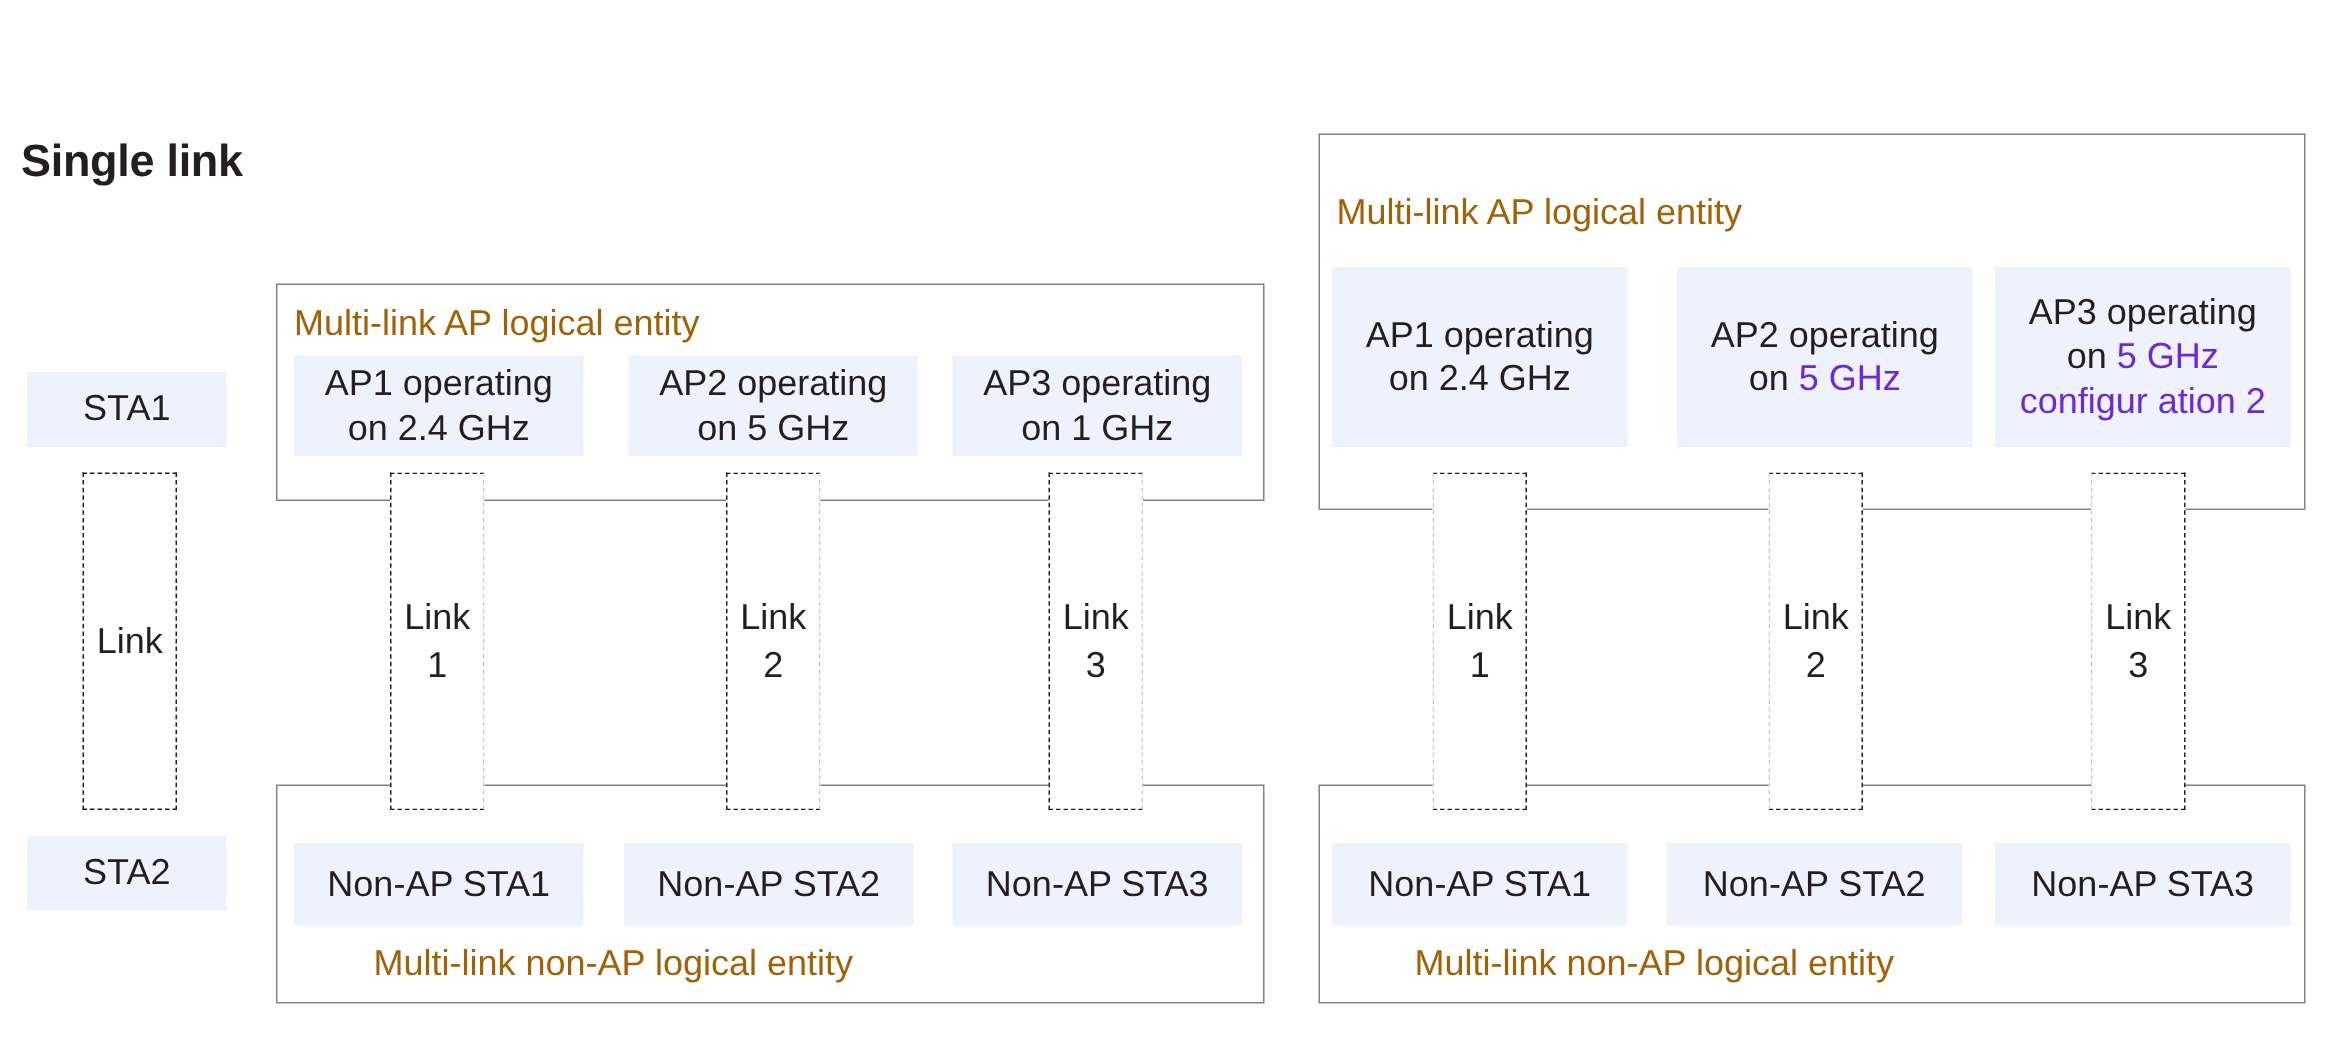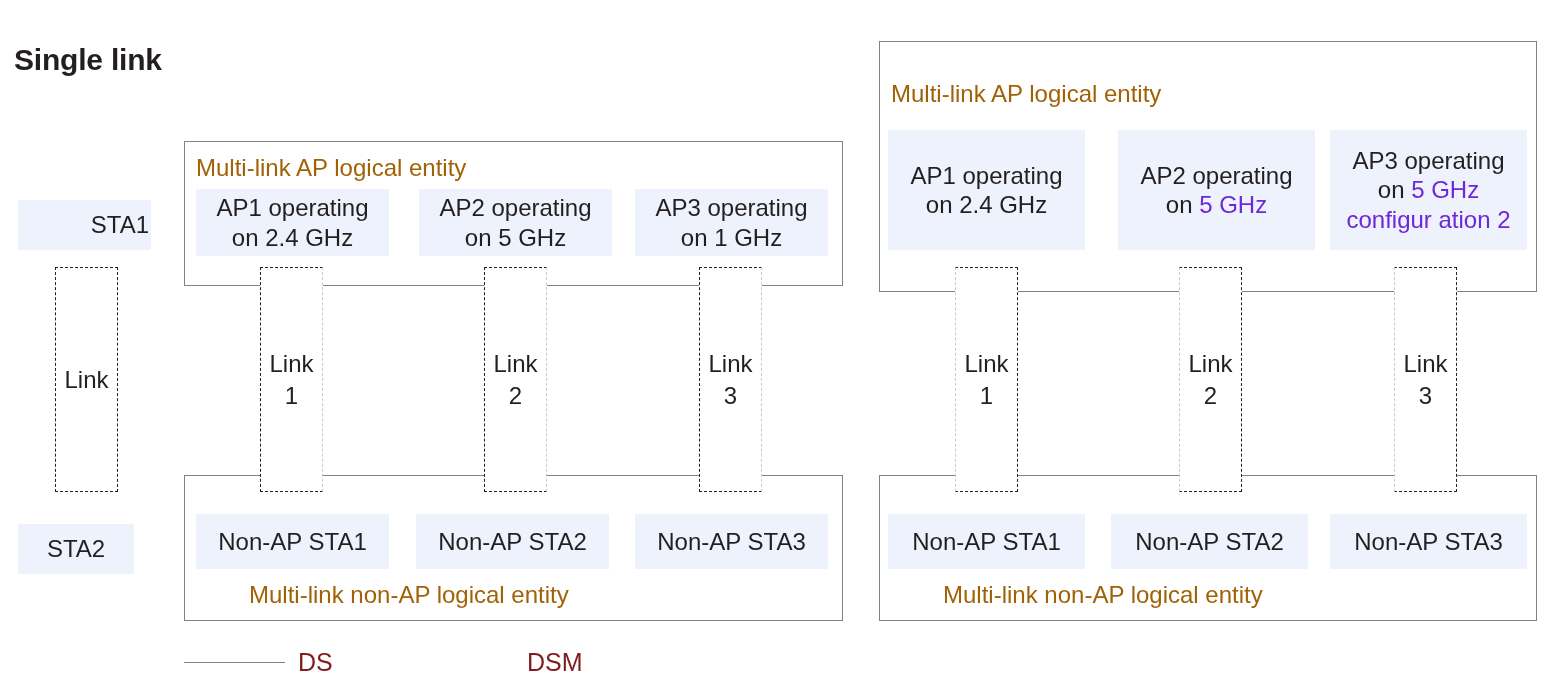--- a/index.html
+++ b/index.html
@@ -11,21 +11,21 @@
     font-family: "Liberation Sans", sans-serif;
     color: #231f20;
   }
   #canvas {
     position: relative;
     width: 1560px;
     height: 693px;
     background: #ffffff;
     overflow: hidden;
   }
-  .abs { position: absolute; box-sizing: border-box; }
+  .abs { position: absolute; box-sizing: border-box; margin-top: 48px; }
 
   
   .heading {
     font-size: 30px;
     font-weight: bold;
     letter-spacing: -0.2px;
     white-space: nowrap;
     color: #231f20;
   }
 
@@ -89,29 +89,29 @@
   }
 </style>
 </head>
 <body>
 
 <div id="canvas">
 
   <div class="abs heading" style="left:14px; top:43px;">Single link</div>
 
 
-  <div class="abs bluebox" style="left:18px; top:200px; width:133px; height:50px;justify-content:flex-end;">
+  <div class="abs bluebox" style="left:18px; top:200px; width:133px; height:50px;">
     <span>STA1</span>
   </div>
 
   <div class="abs linkbox" style="left:55px; top:267px; width:63px; height:225px;">
     <span>Link</span>
   </div>
 
-  <div class="abs bluebox" style="left:18px; top:524px; width:116px; height:50px;">
+  <div class="abs bluebox" style="left:18px; top:509px; width:133px; height:50px;">
     <span>STA2</span>
   </div>
 
   <div class="abs panel" style="left:184px; top:141px; width:659px; height:145px;"></div>
 
   <div class="abs caption" style="left:196px; top:154px;">Multi-link AP logical entity</div>
 
   <div class="abs bluebox" style="left:196px; top:189px; width:193px; height:67px; flex-direction:column;">
     <span>AP1  operating</span>
     <span>on 2.4 GHz</span>

